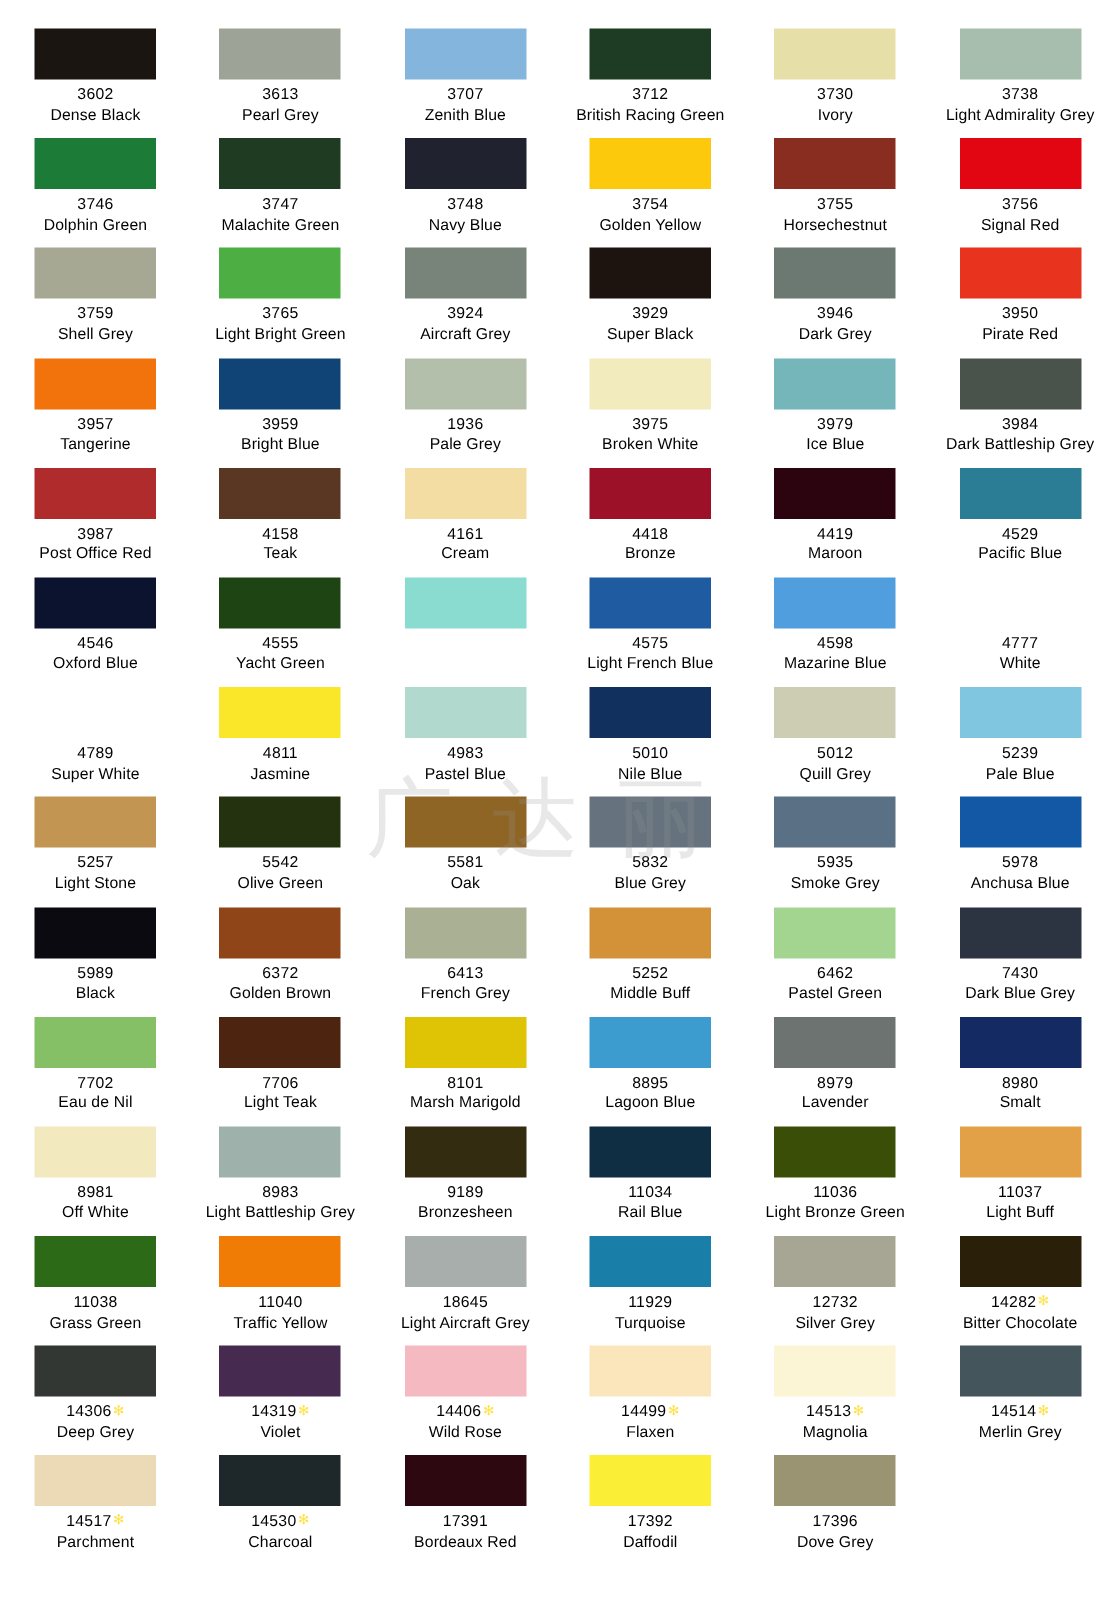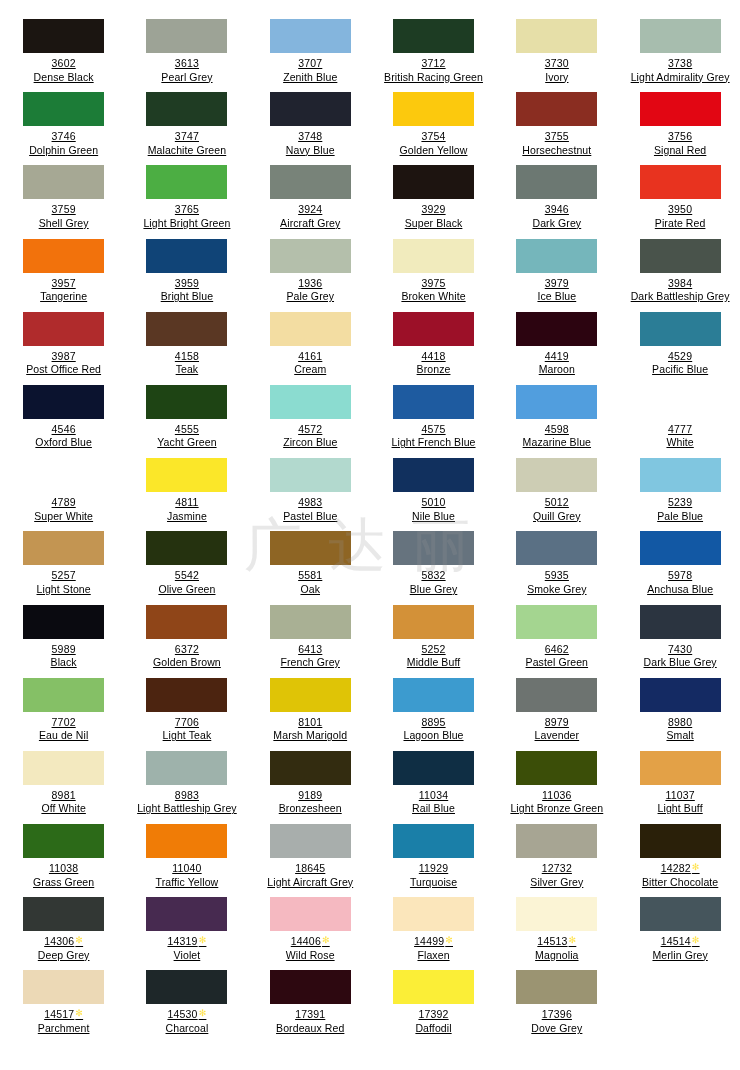--- a/index.html
+++ b/index.html
@@ -26,21 +26,20 @@
 
   .swatch-grid {
     display: grid;
     grid-template-columns: repeat(6, 123.3px);
     justify-content: start;
     padding-left: 2px;
     row-gap: 0px;
     column-gap: 0px;
     position: relative;
     z-index: 2;
-    text-decoration: underline;
   }
 
   .cell {
     width: 123.3px;
     height: 73.2px;
     box-sizing: border-box;
     display: flex;
     flex-direction: column;
     align-items: center;
     position: relative;
@@ -328,24 +327,20 @@
       </div>
       <div class="cell">
         <div class="chip" title="Yacht Green" style="background: rgb(30, 68, 20);"></div>
         <div class="labels">
           <span class="code">4555</span>
           <span class="name">Yacht Green</span>
         </div>
       </div>
       <div class="cell">
         <div class="chip" title="Zircon Blue" style="background: rgb(139, 220, 208);"></div>
-        <div class="labels">
-          <span class="code">4572</span>
-          <span class="name">Zircon Blue</span>
-        </div>
       </div>
       <div class="cell">
         <div class="chip" title="Light French Blue" style="background: rgb(30, 91, 160);"></div>
         <div class="labels">
           <span class="code">4575</span>
           <span class="name">Light French Blue</span>
         </div>
       </div>
       <div class="cell">
         <div class="chip" title="Mazarine Blue" style="background: rgb(81, 158, 222);"></div>

